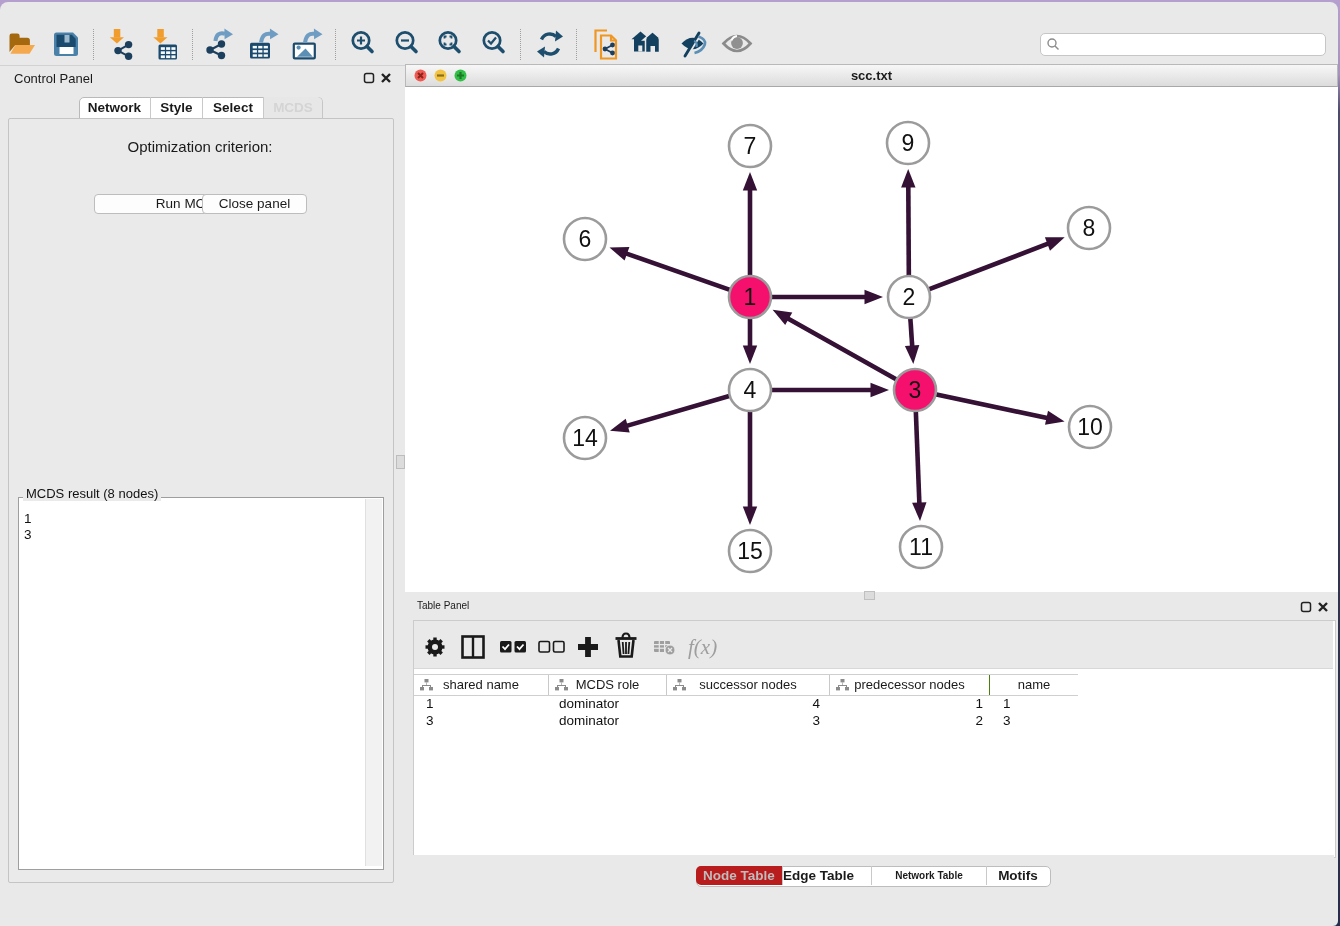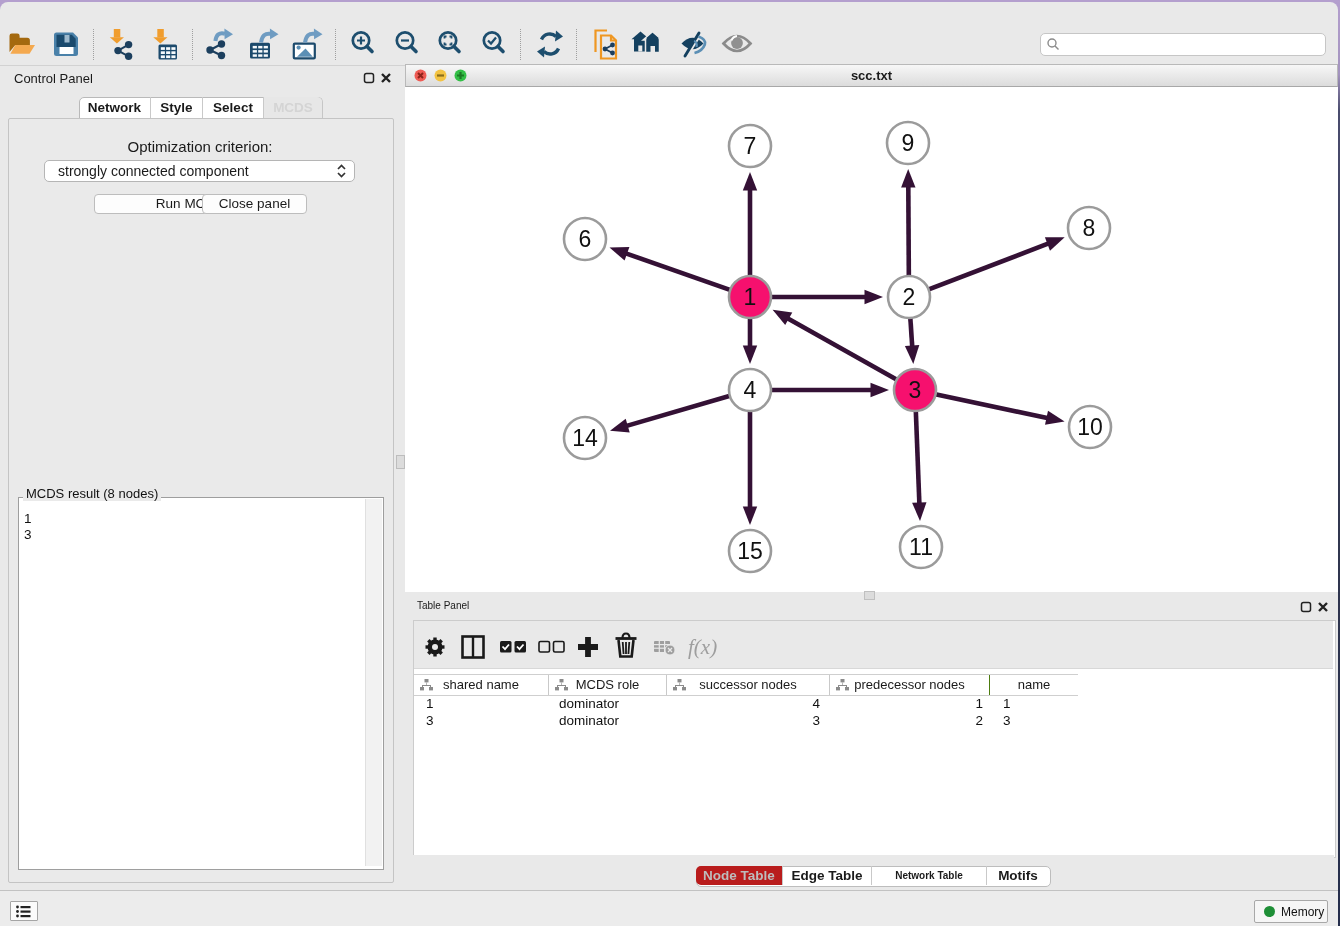--- a/index.html
+++ b/index.html
@@ -173,27 +173,20 @@
   <div class="abs" style="left:264px;top:95px;width:57px;height:22px;background:#e7e7e7;border:1px solid #c6c6c6;border-bottom:none;border-radius:0 5px 0 0;"></div>
   <div class="abs" style="left:79px;top:95px;width:71px;height:21px;border-right:1px solid #c9c9c9;line-height:21px;text-align:center;font-size:13.5px;font-weight:bold;color:#1a1a1a;">Network</div>
   <div class="abs" style="left:151px;top:95px;width:51px;height:21px;border-right:1px solid #c9c9c9;line-height:21px;text-align:center;font-size:13.5px;font-weight:bold;color:#1a1a1a;">Style</div>
   <div class="abs" style="left:203px;top:95px;width:60px;height:21px;border-right:1px solid #c9c9c9;line-height:21px;text-align:center;font-size:13.5px;font-weight:bold;color:#1a1a1a;">Select</div>
   <div class="abs" style="left:264px;top:95px;width:58px;height:22px;background:#e7e7e7;border-radius:0 5px 0 0;line-height:21px;text-align:center;font-size:13.5px;font-weight:bold;color:#d4d4d4;">MCDS</div>
 
   <div class="abs" style="left:8px;top:116px;width:384px;height:763px;background:#eaeaea;border:1px solid #c4c4c4;border-radius:2px;"></div>
 
   <div class="abs" style="left:8px;top:136px;width:384px;text-align:center;font-size:15px;color:#1a1a1a;">Optimization criterion:</div>
 
-  <div class="abs" style="left:44px;top:158px;width:309px;height:20px;background:#fff;border:1px solid #b5b5b5;border-radius:5px;">
-    <div class="abs" style="left:13px;top:1px;font-size:14px;color:#1a1a1a;line-height:19px;">strongly connected component</div>
-    <svg class="abs" style="right:7px;top:3px;" width="11" height="14" viewBox="0 0 11 14">
-        <path d="M2 5 L5.5 1.5 L9 5" fill="none" stroke="#333" stroke-width="1.7"></path>
-        <path d="M2 9 L5.5 12.5 L9 9" fill="none" stroke="#333" stroke-width="1.7"></path>
-      </svg>
-  </div>
 
   <div class="btn abs" style="left:94px;top:192px;width:94px;height:18px;line-height:18px;padding-left:48px;">Run MCDS</div>
   <div class="btn abs" style="left:202px;top:192px;width:103px;height:18px;line-height:18px;">Close panel</div>
 
   <div class="abs" style="left:18px;top:495px;width:364px;height:371px;background:#fff;border:1px solid #9e9e9e;"></div>
   <div class="abs" style="left:23px;top:484px;background:#eaeaea;padding:0 3px;font-size:13px;color:#111;">MCDS result (8 nodes)</div>
   <div class="abs" style="left:365px;top:497px;width:16px;height:367px;background:#f2f2f2;border-left:1px solid #e0e0e0;"></div>
   <div class="abs" style="left:24px;top:509px;font-size:13.5px;color:#111;">1</div>
   <div class="abs" style="left:24px;top:525px;font-size:13.5px;color:#111;">3</div>
 
@@ -383,34 +376,18 @@
     <div class="abs" style="left:12px;top:18px;">3</div>
     <div class="abs" style="left:145px;top:18px;">dominator</div>
     <div class="abs" style="left:253px;top:18px;width:153px;text-align:right;">3</div>
     <div class="abs" style="left:416px;top:18px;width:153px;text-align:right;">2</div>
     <div class="abs" style="left:589px;top:18px;">3</div>
   </div>
 
   <div class="abs" style="left:413px;top:853px;width:921px;height:36px;background:#e9e9e9;"></div>
   <div class="abs" style="left:696px;top:864px;width:353px;height:19px;background:#fff;border:1px solid #bdbdbd;border-radius:5px;"></div>
   <div class="abs" style="left:696px;top:864px;width:86px;height:19px;background:#b91c1c;border-radius:5px 0 0 5px;border-right:1px solid #c9c9c9;line-height:19px;text-align:center;font-size:13.5px;font-weight:bold;color:#bdbdbd;">Node Table</div>
-  <div class="abs" style="left:783px;top:864px;width:88px;height:19px;border-right:1px solid #c9c9c9;line-height:19px;text-align:center;font-size:13.5px;font-weight:bold;color:#1a1a1a;">Edge Table</div>
+  <div class="abs" style="left:783px;top:864px;width:88px;height:19px;border-right:1px solid #c9c9c9;line-height:19px;text-align:left;font-size:13.5px;font-weight:bold;color:#1a1a1a;">Edge Table</div>
   <div class="abs" style="left:872px;top:864px;width:114px;height:19px;border-right:1px solid #c9c9c9;line-height:19px;text-align:center;font-size:10px;font-weight:bold;color:#1a1a1a;">Network Table</div>
   <div class="abs" style="left:987px;top:864px;width:62px;height:19px;line-height:19px;text-align:center;font-size:13.5px;font-weight:bold;color:#1a1a1a;">Motifs</div>
 
-  <div class="abs" style="left:0;top:888px;width:1338px;height:36px;background:#ececec;border-top:1px solid #c2c2c2;">
-    <div class="abs" style="left:10px;top:10px;width:26px;height:18px;background:#fbfbfb;border:1px solid #a5a5a5;border-radius:1px;">
-      <svg width="15" height="13" viewBox="0 0 15 13" style="position:absolute;left:5px;top:3px;">
-          <circle cx="1.5" cy="2" r="1.4" fill="#222"></circle>
-          <circle cx="1.5" cy="6.5" r="1.4" fill="#222"></circle>
-          <circle cx="1.5" cy="11" r="1.4" fill="#222"></circle>
-          <rect x="4.5" y="1" width="10" height="2.2" fill="#222"></rect>
-          <rect x="4.5" y="5.5" width="10" height="2.2" fill="#222"></rect>
-          <rect x="4.5" y="10" width="10" height="2.2" fill="#222"></rect>
-        </svg>
-    </div>
-    <div class="abs" style="left:1254px;top:9px;width:72px;height:21px;background:#f6f6f6;border:1px solid #a8a8a8;border-radius:2px;">
-      <div class="abs" style="left:9px;top:5px;width:11px;height:11px;border-radius:50%;background:#1f8f37;"></div>
-      <div class="abs" style="left:26px;top:4px;font-size:12px;color:#111;">Memory</div>
-    </div>
-  </div>
 
 </div>
 
 </body></html>

